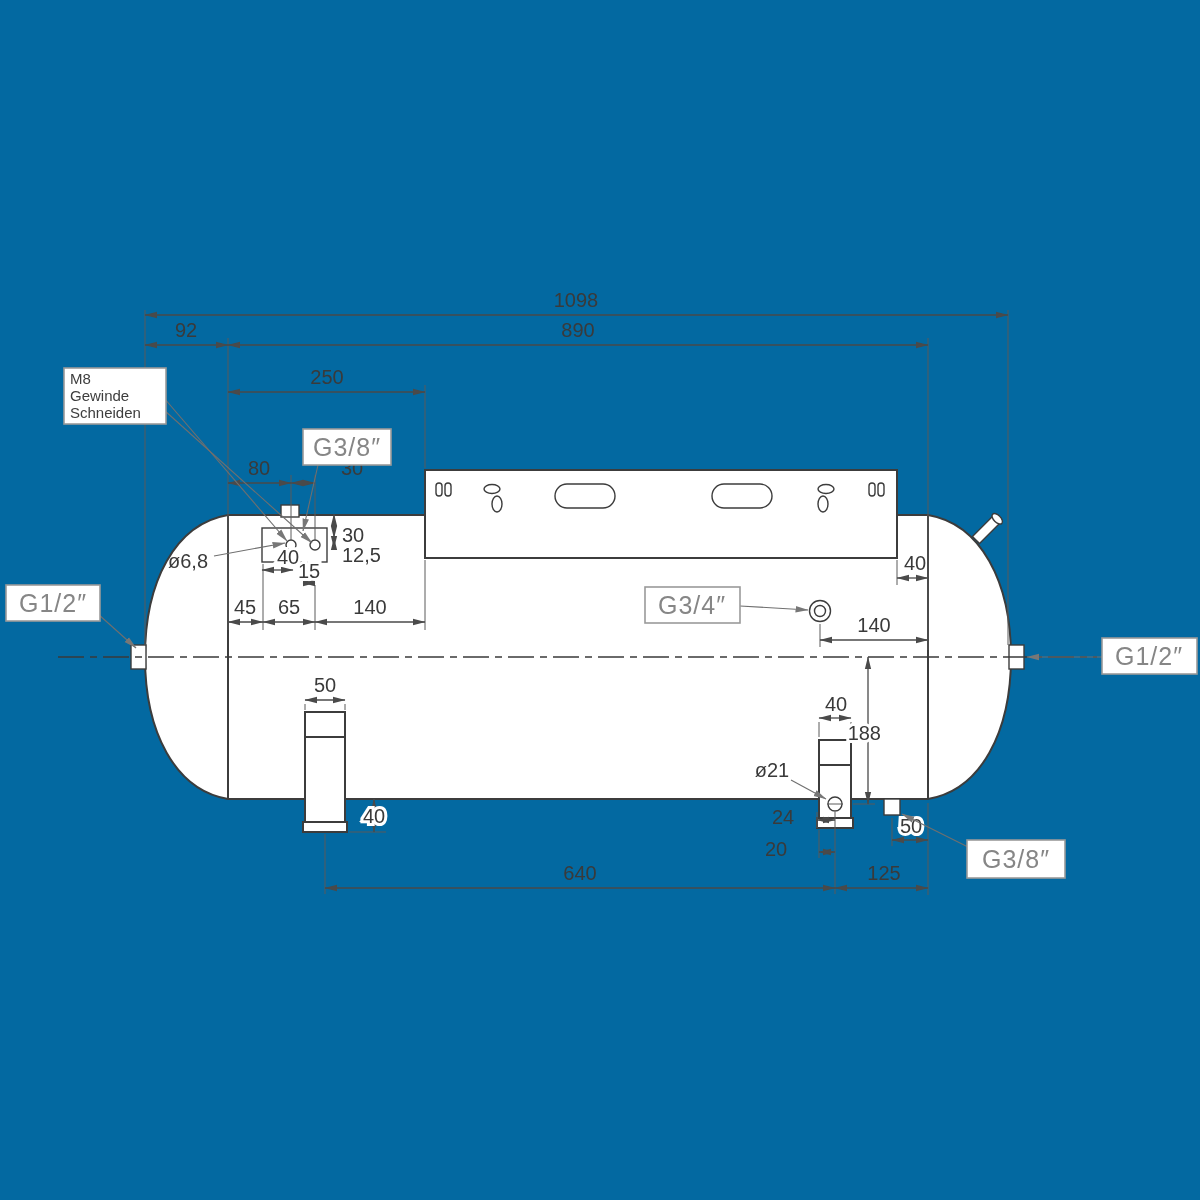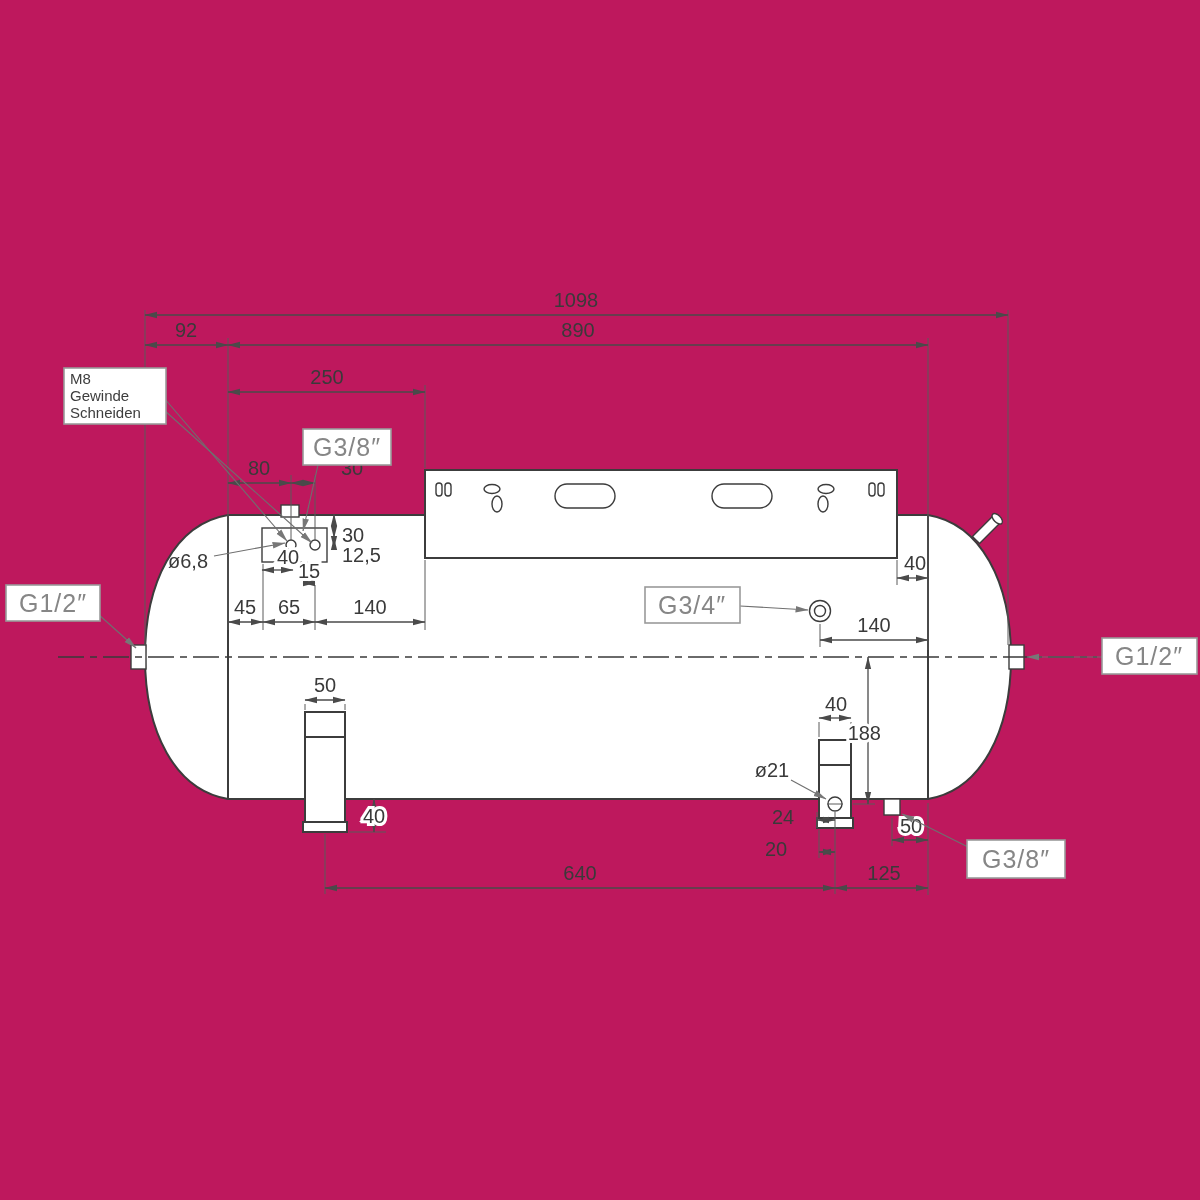--- a/index.html
+++ b/index.html
@@ -1,16 +1,16 @@
 <!DOCTYPE html>
 <html><head>
 <meta charset="utf-8">
 <style>
   html,body{margin:0;padding:0;background:#fff;}
-  #stage{width:1200px;height:1200px;background:#be185d;position:relative;overflow:hidden;}
+  #stage{width:1200px;height:1200px;background:#0369a1;position:relative;overflow:hidden;}
   svg{display:block;}
   svg text{font-family:"Liberation Sans","DejaVu Sans",sans-serif;fill:#3a3a3a;}
   .dim-t{font-size:20px;}
   .glabel{font-size:25px;fill:#868686;letter-spacing:1px;}
   .note-t{font-size:15px;fill:#3d3d3d;}
   .obj{stroke:#3c3c3c;stroke-width:2;fill:none;}
   .objf{stroke:#3c3c3c;stroke-width:2;fill:#ffffff;}
   .thin{stroke:#3c3c3c;stroke-width:1.4;fill:#ffffff;}
   .dim{stroke:#4a4a4a;stroke-width:1.3;fill:none;}
   .ext{stroke:#5a5a5a;stroke-width:1;fill:none;}

